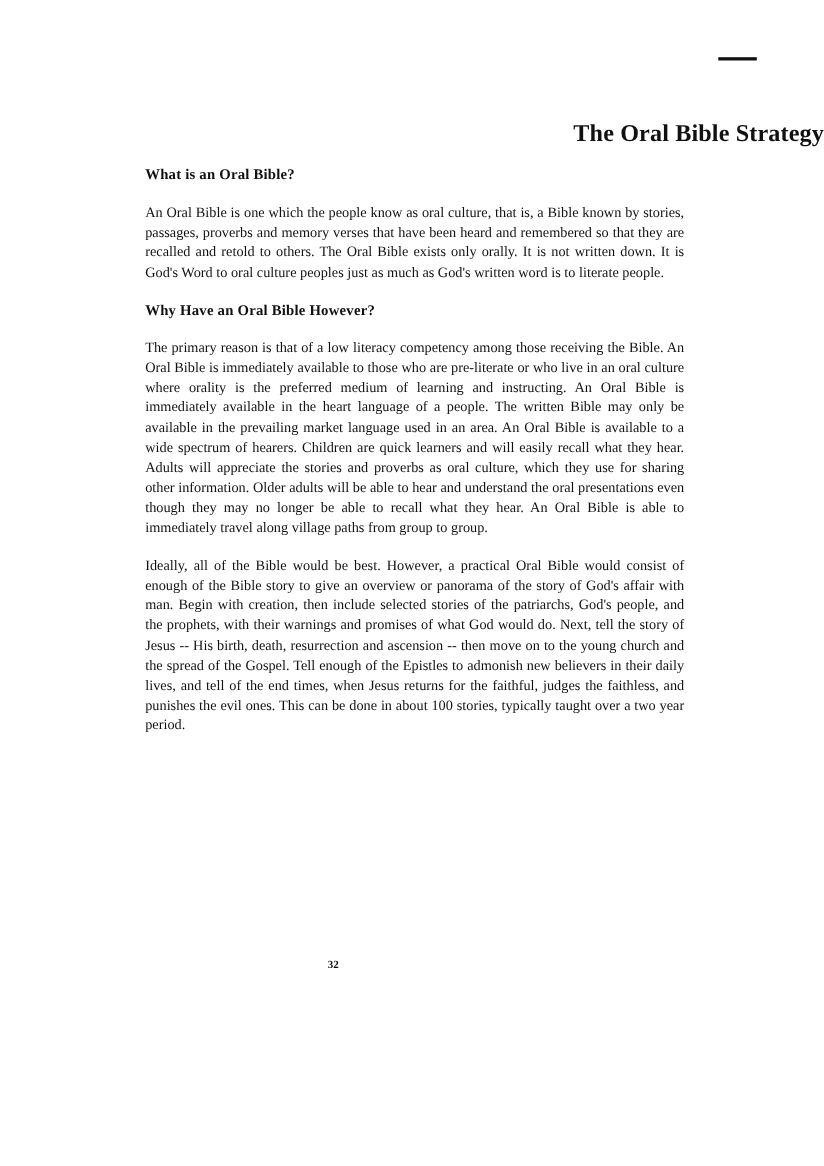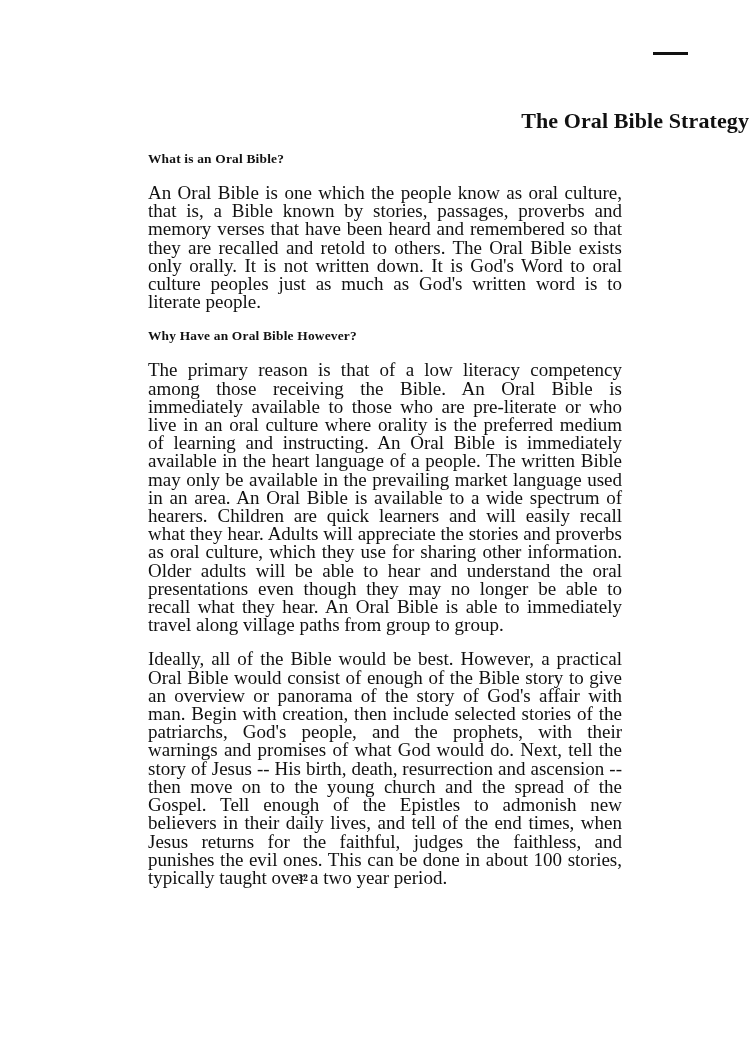--- a/index.html
+++ b/index.html
@@ -1,22 +1,22 @@
 <!DOCTYPE html>
 <html><head>
 <meta charset="utf-8">
 <style>
   html, body { margin: 0; padding: 0; background: #ffffff; }
   body { width: 749px; height: 1060px; position: relative; overflow: hidden; font-family: "Liberation Serif", "DejaVu Serif", serif; color: #111; }
   .dash { position: absolute; left: 653px; top: 52px; width: 35px; height: 3px; background: #111; }
   .title { position: absolute; left: 0; width: 749px; top: 108px; text-align: right; font-weight: bold; font-size: 22px; letter-spacing: 0.1px; margin: 0; }
   .content { position: absolute; left: 132px; width: 490px; top: 150px; }
   h2 { font-size: 13.4px; font-weight: bold; margin: 0; line-height: 18px; letter-spacing: 0.2px; }
-  p { font-size: 19px; line-height: 18.2px; margin: 0; text-align: justify; font-family: Liberation Serif, serif; }
-  .sec { margin-bottom: 16px; margin-left: 16px; }
+  p { font-size: 13px; line-height: 18.2px; margin: 0; text-align: justify; font-family: Liberation Serif, serif; }
+  .sec { margin-bottom: 16px; }
   .sec h2 { margin-bottom: 16px; }
   .pagenum { position: absolute; left: 0; width: 606px; top: 872px; text-align: center; font-size: 10px; font-weight: bold; }
 </style>
 </head>
 <body>
 
 <div class="dash"></div>
 
 <h1 class="title">The Oral Bible Strategy</h1>
 

